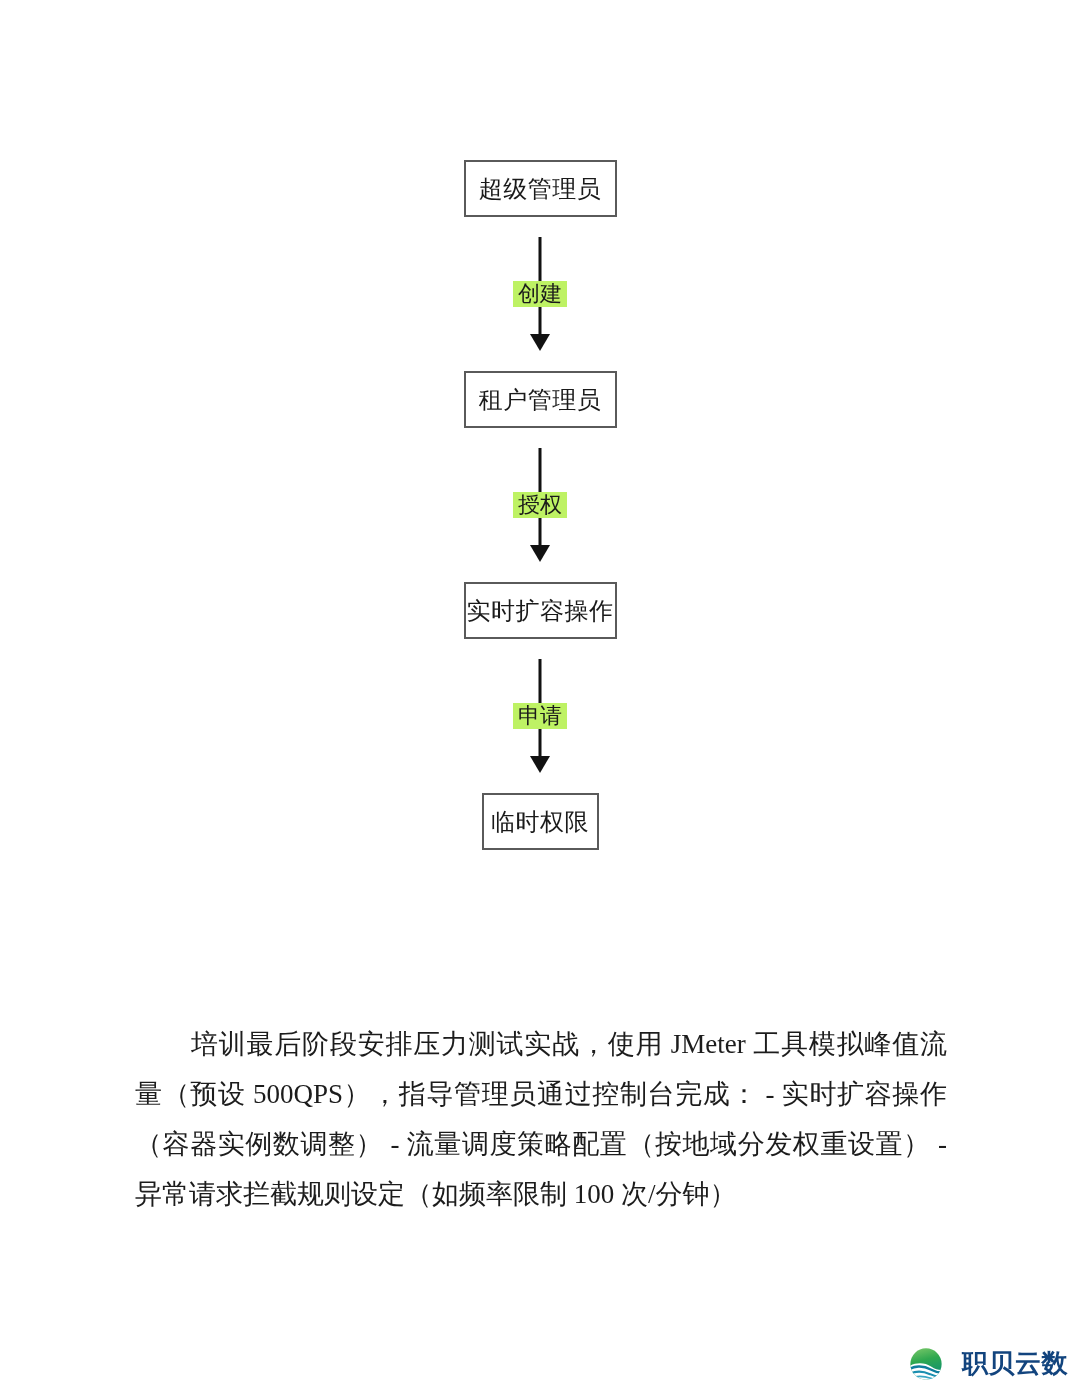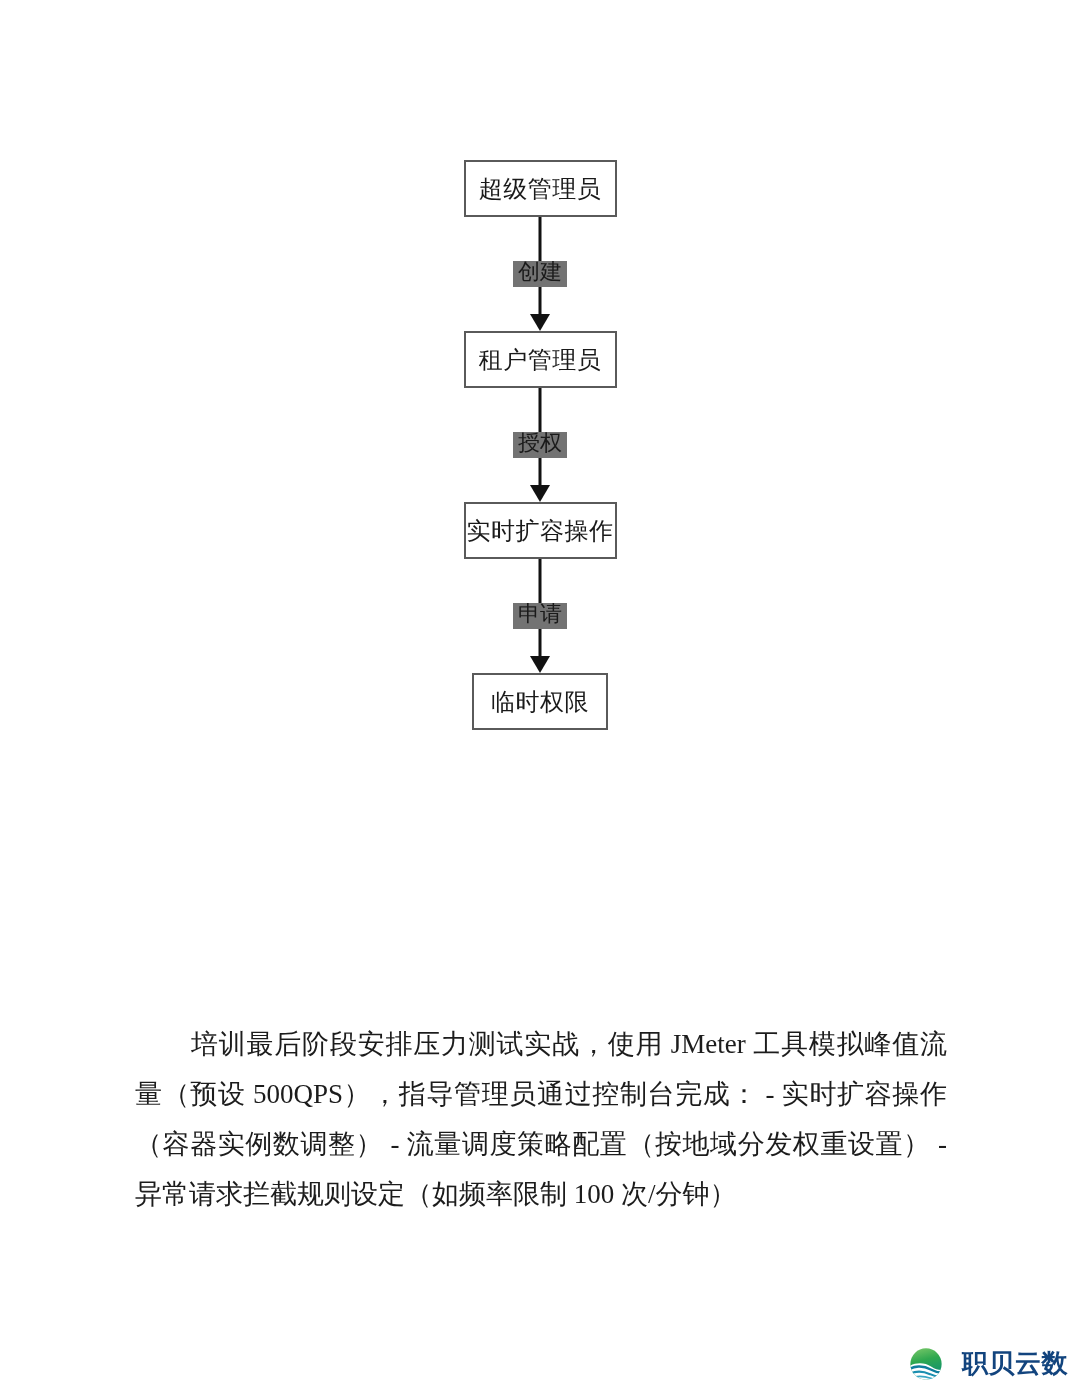--- a/index.html
+++ b/index.html
@@ -24,34 +24,35 @@
 
   
   .flowchart {
     position: absolute;
     left: 0;
     top: 160px;
     width: 1080px;
     display: flex;
     flex-direction: column;
     align-items: center;
+    gap: 20px;
   }
 
   .node-box {
     box-sizing: border-box;
     width: 153px;
     height: 57px;
     border: 2px solid #5a5a5a;
     background: #ffffff;
     display: flex;
     align-items: center;
     justify-content: center;
   }
   .node-box.narrow {
-    width: 136px;
+    width: 117px;
   }
   .node-label {
     font-family: "DejaVu Sans", "Liberation Sans", sans-serif;
     font-size: 24px;
     line-height: 1;
     color: #1a1a1a;
     letter-spacing: 0.5px;
     white-space: nowrap;
   }
 
@@ -80,23 +81,23 @@
     transform: translateX(-50%);
     width: 0;
     height: 0;
     border-left: 10px solid transparent;
     border-right: 10px solid transparent;
     border-top: 17px solid #111111;
   }
   .connector .edge-label {
     position: relative;
     z-index: 2;
-    background: #737373;
+    background: #bef264;
     padding: 1px 5px;
-    font-family: Liberation Mono, monospace;
+    font-family: Liberation Serif, serif;
     font-size: 22px;
     line-height: 1.1;
     color: #1a1a1a;
     white-space: nowrap;
   }
 
   
   .body-text {
     position: absolute;
     left: 135px;

